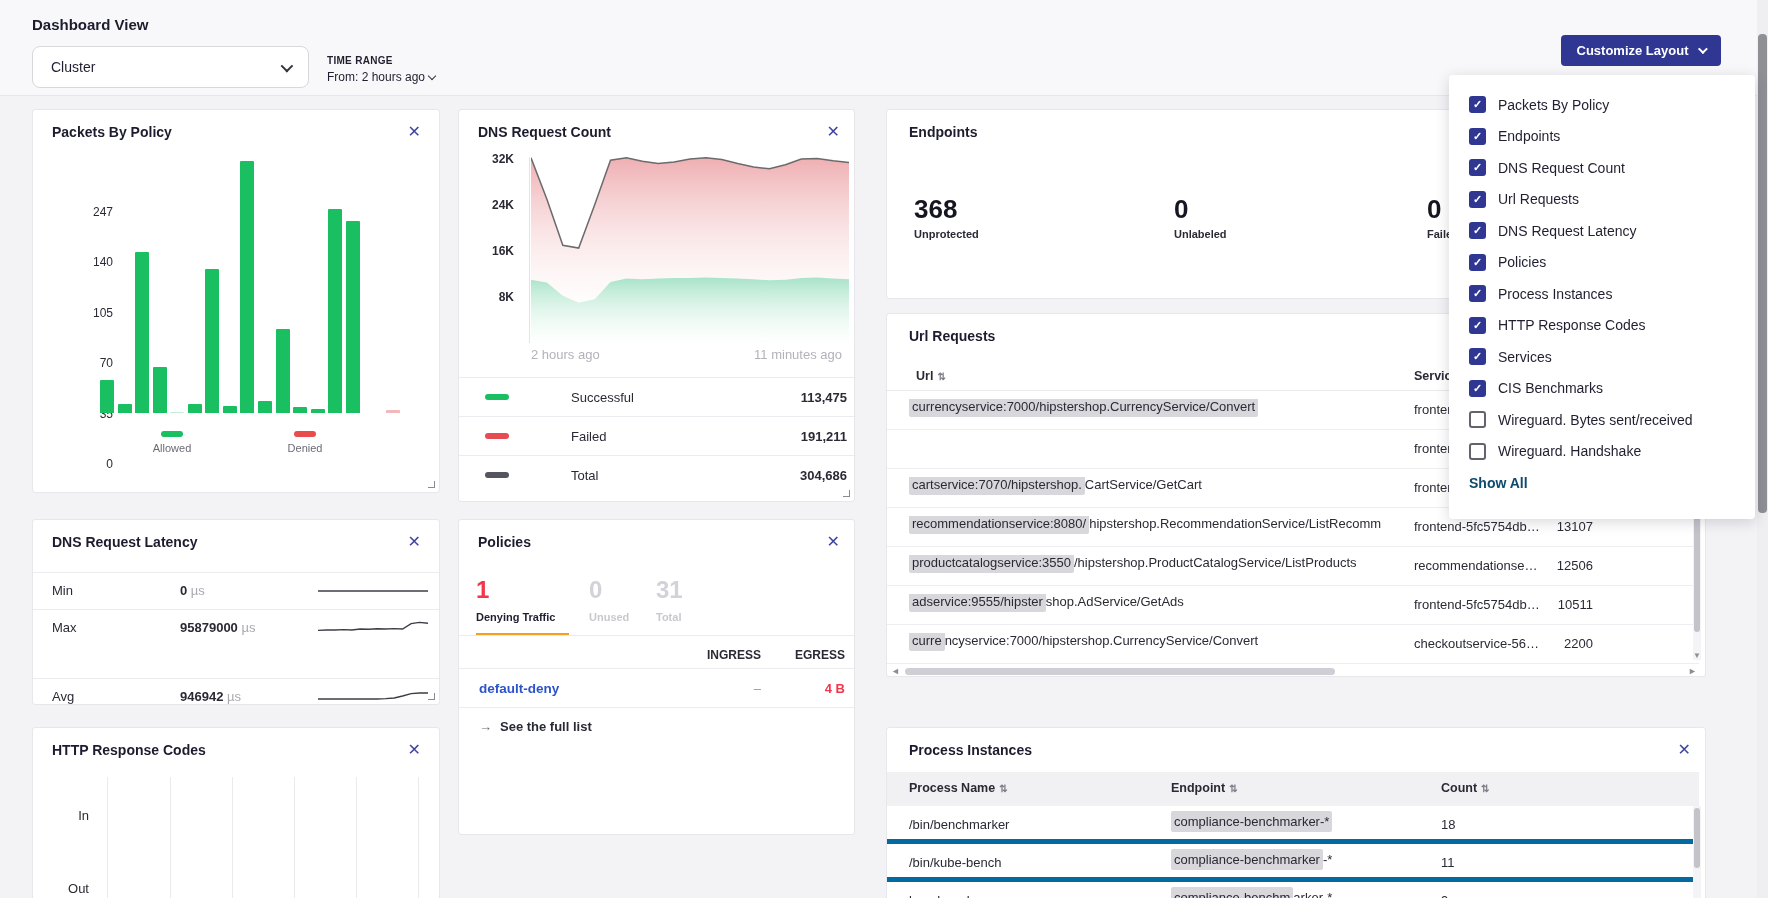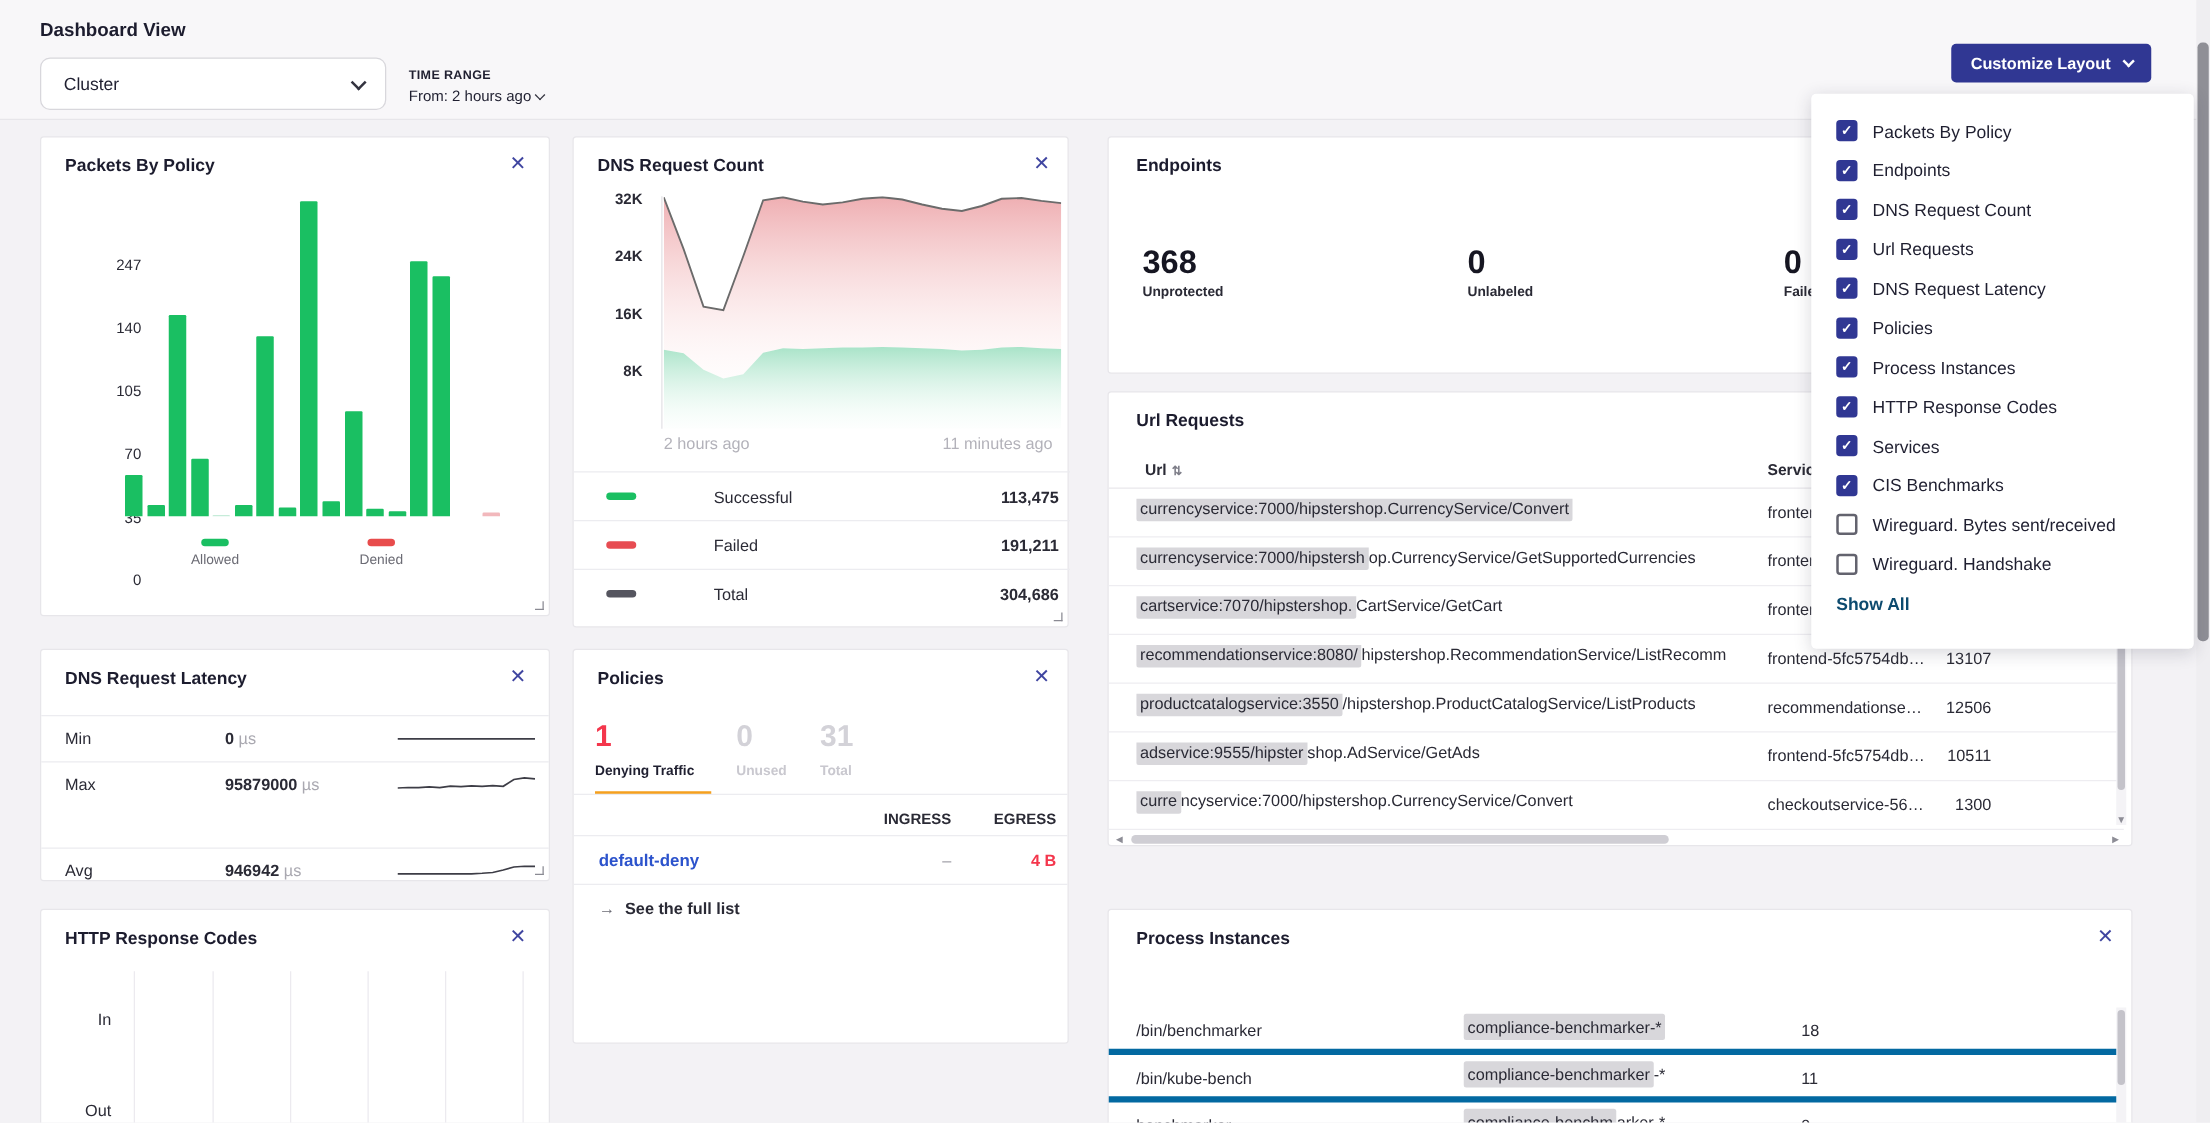--- a/index.html
+++ b/index.html
@@ -247,21 +247,20 @@
     <span class="th" style="position:absolute;left:29px;top:5px;"><span>Url</span><span class="sort-ic">⇅</span></span>
     <span class="th" style="position:absolute;left:527px;top:5px;"><span>Service</span></span>
   </div>
   <div id="url-rows">
       <div class="url-row" style="top: 77px;">
         <span class="url-cell"><span class="hl">currencyservice:7000/hipstershop.CurrencyService/Convert</span><span></span></span>
         <span class="svc-cell">frontend-5fc5754db…</span>
         <span class="cnt-cell"></span>
       </div>
       <div class="url-row" style="top: 116px;">
-        <span class="url-cell"><span class="hl">currencyservice:7000/hipstersh</span><span>op.CurrencyService/GetSupportedCurrencies</span></span>
         <span class="svc-cell">frontend-5fc5754db…</span>
         <span class="cnt-cell"></span>
       </div>
       <div class="url-row" style="top: 155px;">
         <span class="url-cell"><span class="hl">cartservice:7070/hipstershop.</span><span>CartService/GetCart</span></span>
         <span class="svc-cell">frontend-5fc5754db…</span>
         <span class="cnt-cell"></span>
       </div>
       <div class="url-row" style="top: 194px;">
         <span class="url-cell"><span class="hl">recommendationservice:8080/</span><span>hipstershop.RecommendationService/ListRecomm</span></span>
@@ -274,21 +273,21 @@
         <span class="cnt-cell">12506</span>
       </div>
       <div class="url-row" style="top: 272px;">
         <span class="url-cell"><span class="hl">adservice:9555/hipster</span><span>shop.AdService/GetAds</span></span>
         <span class="svc-cell">frontend-5fc5754db…</span>
         <span class="cnt-cell">10511</span>
       </div>
       <div class="url-row" style="top: 311px;">
         <span class="url-cell"><span class="hl">curre</span><span>ncyservice:7000/hipstershop.CurrencyService/Convert</span></span>
         <span class="svc-cell">checkoutservice-56…</span>
-        <span class="cnt-cell">1300</span>
+        <span class="cnt-cell">2200</span>
       </div>
     </div>
   <div class="hscroll">
     <span class="arrow" style="left:0;">◄</span>
     <span class="thumb"></span>
     <span class="arrow" style="right:0;">►</span>
   </div>
   <div class="vscroll" style="left:806px;top:78px;height:268px;">
     <div class="thumb" style="top:10px;height:230px;"></div>
     <div class="arr" style="bottom:0;">▼</div>
@@ -366,20 +365,25 @@
       <div class="gridline" style="left: 323px;"></div>
       <div class="gridline" style="left: 385px;"></div>
     </div>
   <span class="cat-lb" style="left:16px;top:80px;">In</span>
   <span class="cat-lb" style="left:16px;top:153px;">Out</span>
 </div>
 
 <div class="card" id="card-process">
   <div class="card-title" style="left:22px;">Process Instances</div>
   <span class="close-x" style="right:14px;">✕</span>
+  <div id="proc-header">
+    <span class="proc-th" style="left:22px;"><span>Process Name</span><span class="sort-ic">⇅</span></span>
+    <span class="proc-th" style="left:284px;"><span>Endpoint</span><span class="sort-ic">⇅</span></span>
+    <span class="proc-th" style="left:554px;"><span>Count</span><span class="sort-ic">⇅</span></span>
+  </div>
   <div id="proc-rows">
       <div class="proc-row" style="top: 78px;">
         <span class="proc-name">/bin/benchmarker</span>
         <span class="proc-ep"><span class="hl">compliance-benchmarker-*</span><span></span></span>
         <span class="proc-cnt">18</span>
       </div>
       <div class="proc-row" style="top: 116px;">
         <span class="proc-name">/bin/kube-bench</span>
         <span class="proc-ep"><span class="hl">compliance-benchmarker</span><span>-*</span></span>
         <span class="proc-cnt">11</span>

